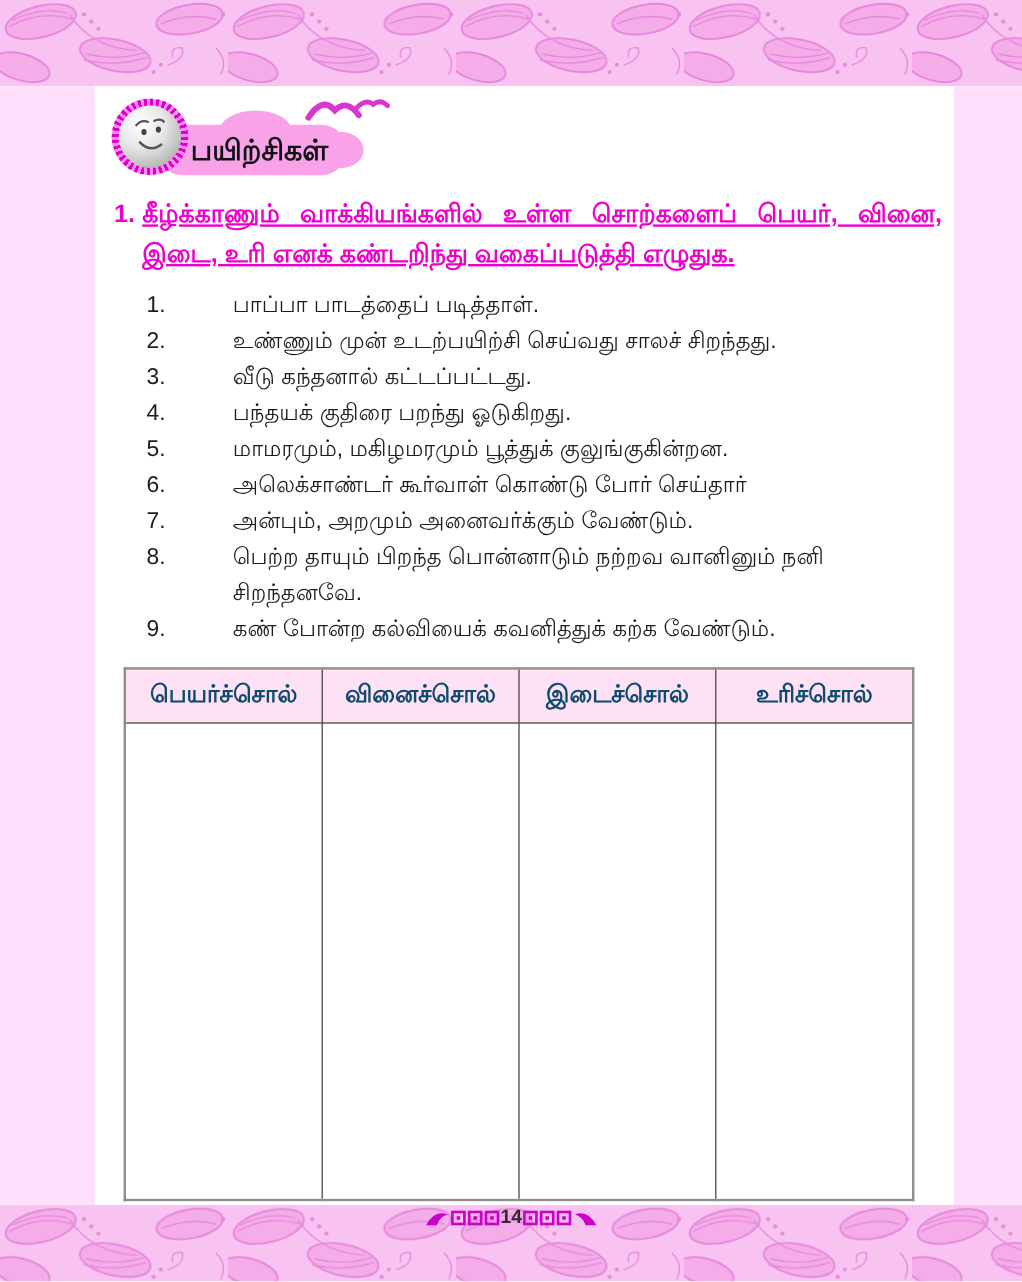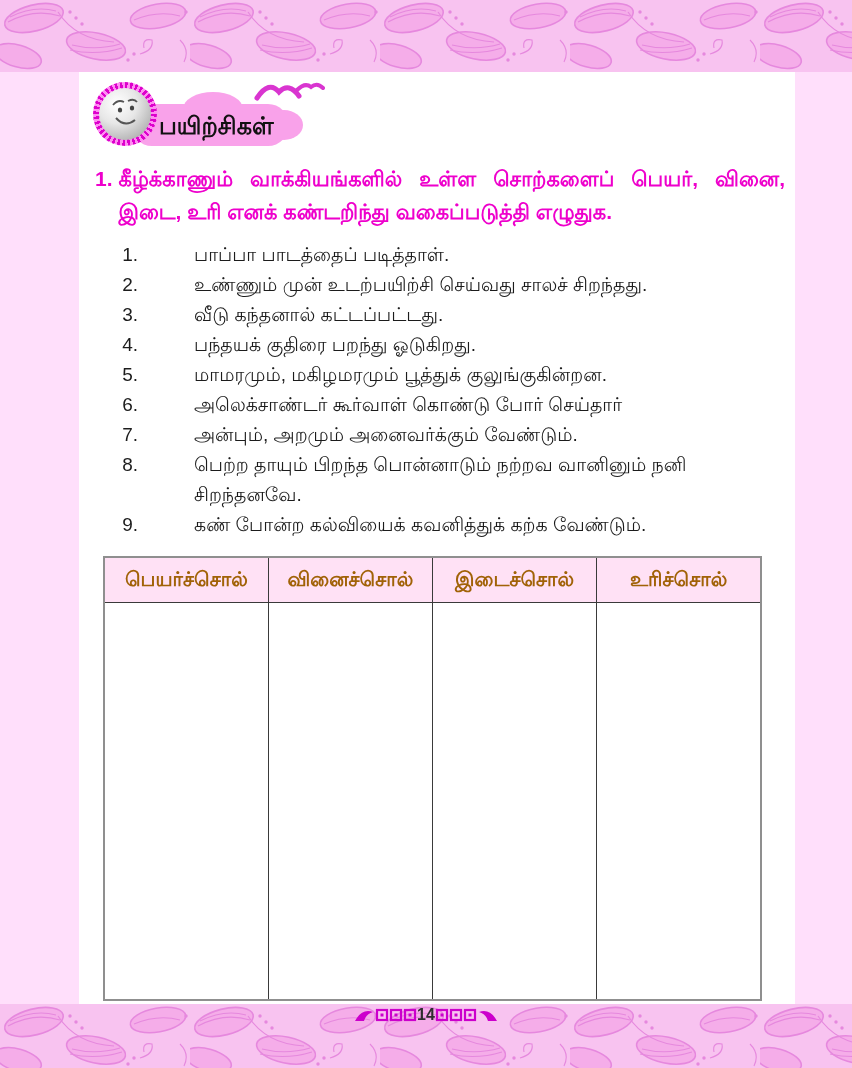--- a/index.html
+++ b/index.html
@@ -43,35 +43,35 @@
     background:radial-gradient(circle at 35% 30%, #ffffff 0%, #e7e7e7 40%, #b9b9b9 75%, #8f8f8f 100%);
   }
   .sun-face{position:absolute;left:6px;top:6px;width:52px;height:52px;}
   .birds{position:absolute;left:160px;top:-4px;z-index:4;}
   
   .instruction{
     display:flex;gap:6px;margin:14px 10px 0 2px;
     color:var(--accent,#ee00cc);font-weight:bold;font-size:21px;line-height:33px;
   }
   .instruction .num{flex:0 0 auto;}
-  .instruction .txt{flex:1 1 auto;text-align:justify;}
+  .instruction .txt{flex:1 1 auto;text-align:justify;text-decoration:underline;}
   
   .sentence-list{margin:12px 0 0 18px;}
   .sentence{display:flex;font-size:19px;line-height:30px;color:#1c1c1c;}
   .sentence .s-num{flex:0 0 36px;text-align:right;padding-right:9px;box-sizing:border-box;}
   .sentence .s-txt{flex:1 1 auto;margin-left:47px;}
   
   table.classify{
     border-collapse:collapse;table-layout:fixed;
     width:659px;margin:16px 0 0 10px;
     border:2px solid #8f8f8f;
   }
   table.classify th{
     border:1px solid #3a3a3a;height:42px;
-    background:#ffe1f5;color:#a16207;
+    background:#ffe1f5;color:#0c4a6e;
     font-size:20px;font-weight:bold;text-align:center;
   }
   table.classify td{border:1px solid #3a3a3a;height:394px;background:#fff;}
   
   .footer{
     position:absolute;left:0;right:0;bottom:44px;z-index:5;
     display:flex;justify-content:center;align-items:center;gap:0;
   }
   .page-number{font-size:16px;color:#2d2d2d;font-weight:bold;}
 </style>

